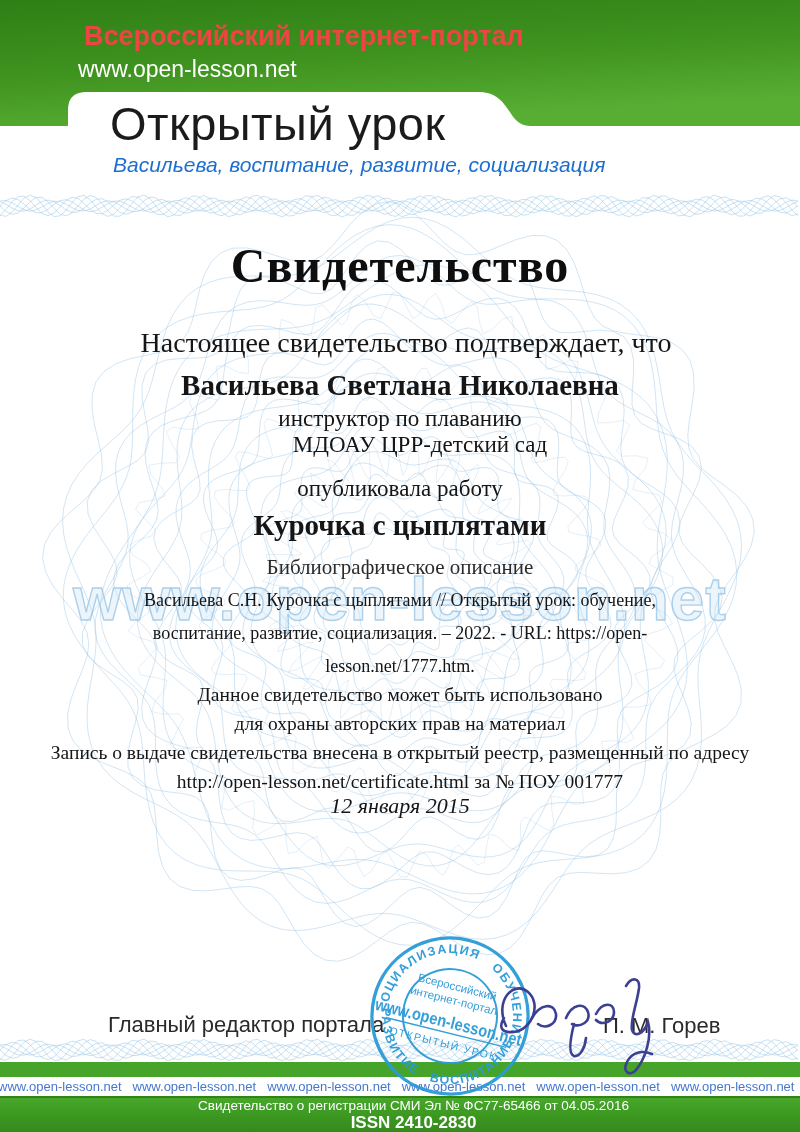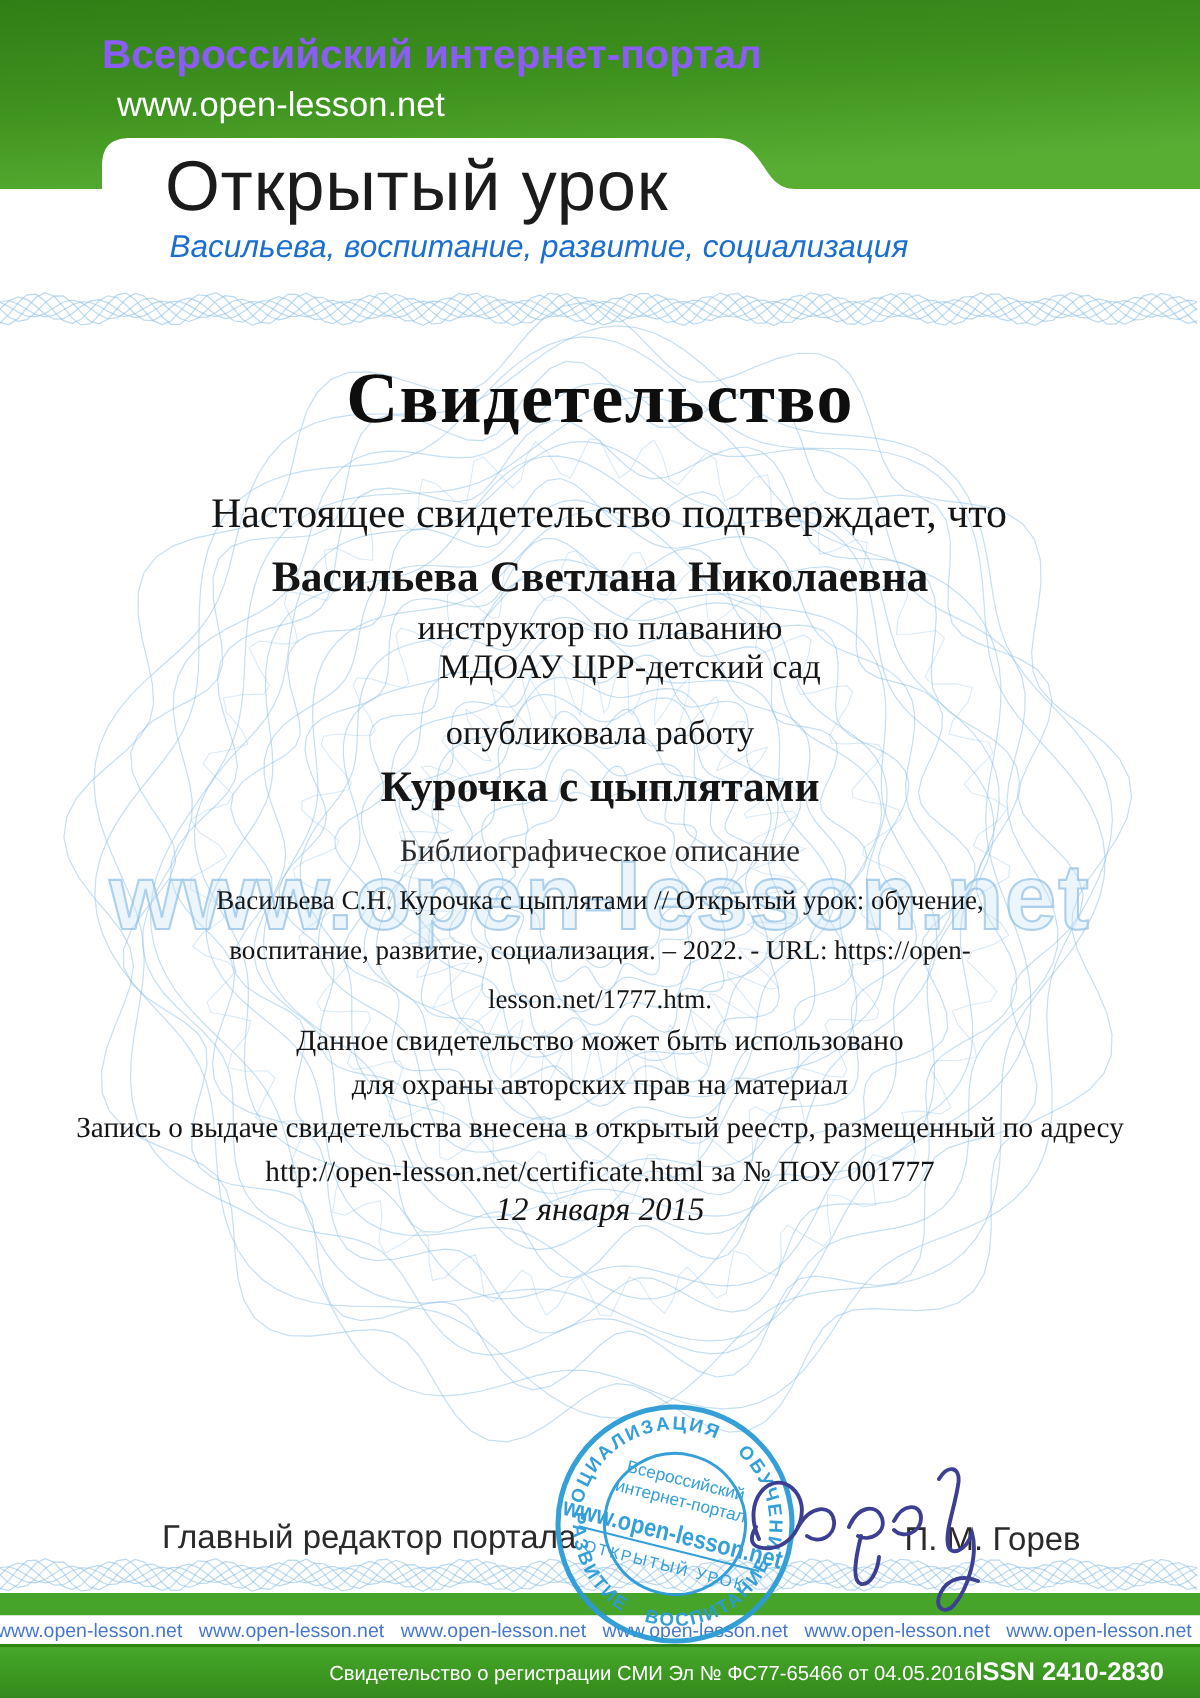--- a/index.html
+++ b/index.html
@@ -6,22 +6,22 @@
   body { background:#888; }
   .page {
     position:relative; width:800px; height:1132px; margin:0 auto;
     background:#ffffff; overflow:hidden;
     font-family:"Liberation Serif", serif; color:#151515;
   }
   svg.deco { position:absolute; inset:0; z-index:0; }
 
   
   .header-bg { position:absolute; top:0; left:0; z-index:2; }
-  .portal-line { position:absolute; left:68px; top:21px; z-index:3;
-    font:bold 27px "Liberation Sans", sans-serif; color:#8b5cf6; }
+  .portal-line { position:absolute; left:84px; top:21px; z-index:3;
+    font:bold 27px "Liberation Sans", sans-serif; color:#ef4444; }
   .site-url { position:absolute; left:78px; top:56px; z-index:3;
     font:23px "Liberation Sans", sans-serif; color:#ffffff; }
   .logo-title { position:absolute; left:110px; top:96px; z-index:3;
     font:47px "Liberation Sans", sans-serif; color:#1b1b1b; letter-spacing:.5px; }
   .logo-subtitle { position:absolute; left:113px; top:153px; z-index:3;
     font:italic 21px "Liberation Sans", sans-serif; color:#1c6fcf; }
 
   
   .watermark { position:absolute; top:563px; left:0; width:100%; text-align:center; z-index:1;
     font:bold 62px "Liberation Sans", sans-serif; letter-spacing:1px;
@@ -53,22 +53,22 @@
   
   .green-strip { position:absolute; left:0; top:1062px; width:800px; height:15px;
     background:#46a42a; z-index:3; }
   .url-band { position:absolute; left:0; top:1077px; width:800px; height:19px;
     background:#ffffff; z-index:3; overflow:hidden; white-space:nowrap;
     font:13px "Liberation Sans", sans-serif; color:#4677cd; line-height:19px; }
   .url-band span { margin-right:13px; margin-left:-2px; }
   .footer-band { position:absolute; left:0; top:1096px; width:800px; height:36px; z-index:6;
     background:linear-gradient(180deg,#47a72b 0%,#3b9720 55%,#35891c 100%);
     border-top:2px solid #2f8414;
-    display:flex; align-items:center; justify-content:flex-end;
-    padding:0 24px 0 27px; }
+    display:flex; align-items:center; justify-content:flex-start;
+    padding:0 0 0 27px;flex-direction:column; }
   .footer-reg  { font:13.5px "Liberation Sans", sans-serif; color:#ffffff; }
   .footer-issn { font:bold 17px "Liberation Sans", sans-serif; color:#ffffff; }
 </style>
 </head>
 <body>
 
 <div class="page">
 
   <svg class="deco" id="guilloche" width="800" height="1132" viewBox="0 0 800 1132">
       <path d="M452.0,585.0L453.2,587.0L454.2,589.1L454.9,591.2L455.3,593.3L455.1,595.4L454.6,597.4L453.6,599.3L452.2,601.0L450.6,602.6L448.9,604.0L447.1,605.3L445.4,606.6L443.8,607.9L442.6,609.2L441.6,610.7L440.9,612.3L440.4,614.2L440.2,616.2L440.0,618.4L439.8,620.8L439.6,623.1L439.1,625.4L438.4,627.5L437.3,629.4L436.0,630.9L434.4,632.1L432.5,632.8L430.4,633.2L428.2,633.3L426.0,633.2L423.8,633.0L421.8,632.7L419.8,632.7L418.1,632.8L416.4,633.3L414.9,634.0L413.4,635.2L412.0,636.5L410.6,638.1L409.0,639.8L407.4,641.4L405.7,642.8L403.9,644.0L401.9,644.7L400.0,644.9L398.1,644.7L396.1,644.0L394.3,642.8L392.6,641.4L391.0,639.8L389.4,638.1L388.0,636.5L386.6,635.2L385.1,634.0L383.6,633.3L381.9,632.8L380.2,632.7L378.2,632.7L376.2,633.0L374.0,633.2L371.8,633.3L369.6,633.2L367.5,632.8L365.6,632.1L364.0,630.9L362.7,629.4L361.6,627.5L360.9,625.4L360.4,623.1L360.2,620.8L360.0,618.4L359.8,616.2L359.6,614.2L359.1,612.3L358.4,610.7L357.4,609.2L356.2,607.9L354.6,606.6L352.9,605.3L351.1,604.0L349.4,602.6L347.8,601.0L346.4,599.3L345.4,597.4L344.9,595.4L344.7,593.3L345.1,591.2L345.8,589.1L346.8,587.0L348.0,585.0L349.3,583.1L350.5,581.3L351.5,579.5L352.3,577.8L352.7,576.1L352.9,574.3L352.7,572.4L352.3,570.4L351.7,568.2L351.1,566.0L350.6,563.7L350.3,561.3L350.4,559.1L350.7,557.0L351.5,555.0L352.7,553.4L354.2,552.0L356.0,550.8L358.0,549.9L360.2,549.2L362.3,548.7L364.3,548.1L366.1,547.5L367.8,546.7L369.1,545.7L370.3,544.4L371.3,542.8L372.2,541.0L373.1,538.9L374.0,536.8L375.0,534.7L376.2,532.7L377.5,531.0L379.1,529.6L380.8,528.7L382.8,528.2L384.8,528.2L386.9,528.6L388.9,529.3L391.0,530.2L392.9,531.2L394.8,532.2L396.6,532.9L398.3,533.5L400.0,533.6L401.7,533.5L403.4,532.9L405.2,532.2L407.1,531.2L409.0,530.2L411.1,529.3L413.1,528.6L415.2,528.2L417.2,528.2L419.2,528.7L420.9,529.6L422.5,531.0L423.8,532.7L425.0,534.7L426.0,536.8L426.9,538.9L427.8,541.0L428.7,542.8L429.7,544.4L430.9,545.7L432.2,546.7L433.9,547.5L435.7,548.1L437.7,548.7L439.8,549.2L442.0,549.9L444.0,550.8L445.8,552.0L447.3,553.4L448.5,555.0L449.3,557.0L449.6,559.1L449.7,561.3L449.4,563.7L448.9,566.0L448.3,568.2L447.7,570.4L447.3,572.4L447.1,574.3L447.3,576.1L447.7,577.8L448.5,579.5L449.5,581.3L450.7,583.1L452.0,585.0Z" fill="none" stroke="#8ebfe4" stroke-width="0.8" opacity="0.5"></path>

